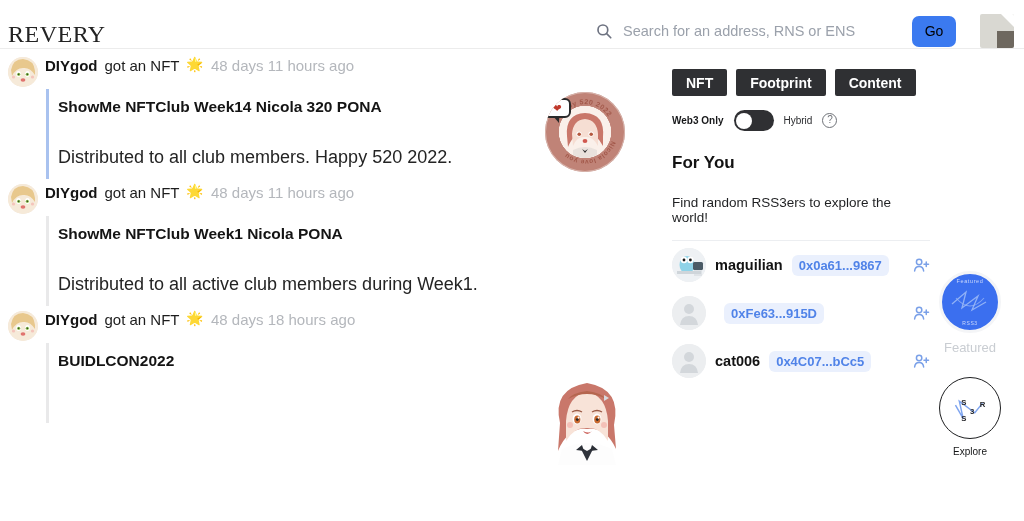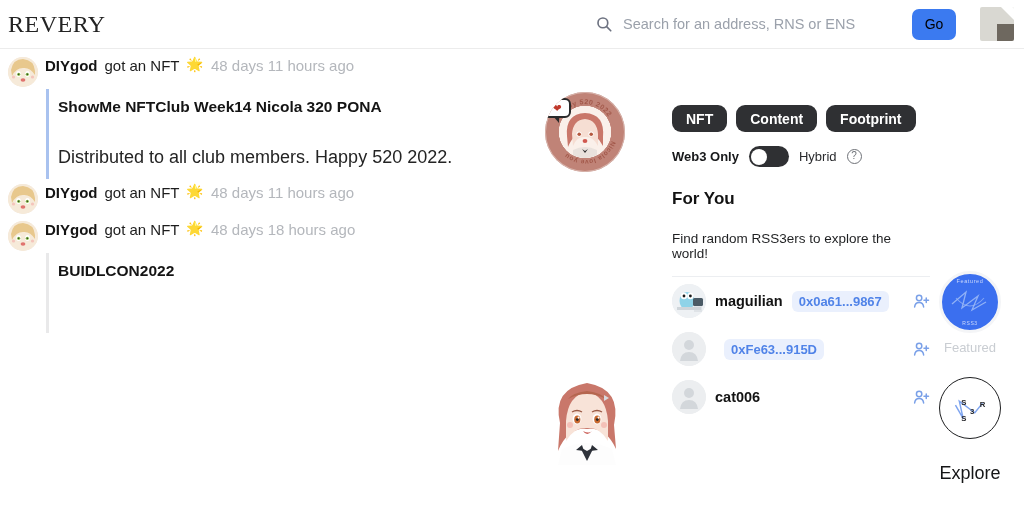--- a/index.html
+++ b/index.html
@@ -12,21 +12,21 @@
     -webkit-font-smoothing: antialiased;
   }
   #app { position: relative; width: 1024px; height: 521px; }
 
   
   .header {
     position: absolute; top: 0; left: 0;
     width: 1024px; height: 49px;
     background: #fff;
     border-bottom: 1px solid #ececec;
-    display: flex; align-items: center;
+    display: flex; align-items: flex-end;
   }
   .logo {
     margin-left: 8px;
     font-family: "Liberation Serif", serif;
     font-size: 24px;
     letter-spacing: 0.5px;
     color: #232323;
     font-variant: small-caps;
     font-weight: 400;
   }
@@ -129,30 +129,30 @@
   }
   .heart { color:#c0392b; font-size:11px; line-height:1; }
 
   .anime-card { width: 82px; height: 94px; position: relative; }
 
   
   .side { position: absolute; top: 49px; left: 660px; width: 364px; height: 472px; }
   .filters { padding: 20px 0 0 12px; display: flex; flex-wrap: wrap; gap: 9px; width: 300px; }
   .pill {
     background: #2f3033; color: #fff; border: none;
-    border-radius: 9px; padding: 0 14px; height: 27px;
+    border-radius: 2px; padding: 0 14px; height: 27px;
     font-family: "Liberation Sans", sans-serif;
     font-size: 14px; font-weight: bold; cursor: pointer;
-    display:flex; align-items:center;margin-top:36px;
+    display:flex; align-items:center;
   }
   .toggle-row {
     display: flex; align-items: center; gap: 10px;
     padding: 14px 0 0 12px;
   }
-  .tg-label { font-size: 13px; font-weight: bold; color: #17181a; }
+  .tg-label { font-size: 10px; font-weight: bold; color: #17181a; }
   .tg-label.off { font-weight: normal; color: #2a2b2e; }
   .switch {
     width: 40px; height: 21px; border-radius: 11px; background: #2f3033;
     position: relative; cursor: pointer; flex: 0 0 40px;
   }
   .switch .knob {
     position: absolute; top: 2.5px; left: 2.5px;
     width: 16px; height: 16px; border-radius: 50%; background: #fff;
   }
   .help-icon {
@@ -184,21 +184,21 @@
   .badge-circle {
     width: 62px; height: 62px; border-radius: 50%; margin: 0 auto;
     position: relative; overflow: hidden;
   }
   .badge-featured { background: #3b6fef; border: 3px solid #f4f5f7; }
   .badge-label { font-size: 13px; color: #c9cdd2; margin-top: 7px; }
   .badge-explore-circle {
     width: 62px; height: 62px; border-radius: 50%; margin: 0 auto;
     border: 1.6px solid #1e1f21; background: #fff; position: relative;
   }
-  .badge-label-dark { font-size: 18px; color: #151617; margin-top: 24px; }
+  .badge-label-dark { font-size: 10px; color: #151617; margin-top: 7px; }
   .fx-top { position:absolute; top:4px; left:0; right:0; text-align:center; color:#cdd9fb; font-size:5.5px; letter-spacing:.6px;}
   .fx-bot { position:absolute; bottom:4px; left:0; right:0; text-align:center; color:#cdd9fb; font-size:5px; letter-spacing:.6px;}
 </style>
 </head>
 <body>
 
 <div id="app">
 
   <div class="header">
     <div class="logo">REVERY</div>
@@ -297,20 +297,24 @@
             <ellipse cx="15" cy="23" rx="2.4" ry="1.7" fill="#e0736f"></ellipse>
             <circle cx="5.5" cy="20" r="1.6" fill="#f3b3ae" opacity=".7"></circle>
             <circle cx="24.5" cy="20" r="1.6" fill="#f3b3ae" opacity=".7"></circle>
           </svg>
         </div>
         <span class="pf-name">DIYgod</span>
         <span class="pf-action">got an NFT</span>
         <span class="pf-emoji">🌟</span>
         <span class="pf-time">48 days 11 hours ago</span>
       </div>
+      <div class="post-body">
+        <div class="post-title">ShowMe NFTClub Week1 Nicola PONA</div>
+        <div class="post-desc">Distributed to all active club members during Week1.</div>
+      </div>
       <div class="thumb" style="left:546px; top:192px;">
         <div class="anime-card">
           <svg viewBox="0 0 82 94" width="82" height="94">
             <path d="M14 52 Q6 18 41 12 Q76 18 68 54 L70 78 Q60 56 41 58 Q22 56 12 80 Z" fill="#c9776a"></path>
             <path d="M20 50 Q22 24 41 21 Q60 24 62 50 L62 70 Q54 56 41 57 Q28 56 20 70 Z" fill="#f8e3d8"></path>
             <path d="M22 28 Q41 18 60 28 Q56 22 41 20 Q26 22 22 28 Z" fill="#b5664f"></path>
             <ellipse cx="31" cy="48" rx="4.4" ry="5.4" fill="#fff"></ellipse>
             <ellipse cx="51" cy="48" rx="4.4" ry="5.4" fill="#fff"></ellipse>
             <ellipse cx="31.3" cy="48.6" rx="3.1" ry="4" fill="#c8692f"></ellipse>
             <ellipse cx="51.3" cy="48.6" rx="3.1" ry="4" fill="#c8692f"></ellipse>
@@ -359,22 +363,22 @@
       </div>
 
     </div>
 
   </div>
 
   <div class="side">
 
     <div class="filters">
       <button class="pill">NFT</button>
+      <button class="pill">Footprint</button>
       <button class="pill">Content</button>
-      <button class="pill">Footprint</button>
     </div>
 
     <div class="toggle-row">
       <span class="tg-label">Web3 Only</span>
       <div class="switch">
           <div class="knob"></div>
         </div>
       <span class="tg-label off">Hybrid</span>
       <span class="help-icon">?</span>
     </div>
@@ -435,20 +439,21 @@
 
       <div class="user-row">
         <div class="u-avatar">
           <svg viewBox="0 0 34 34" width="34" height="34">
             <circle cx="17" cy="17" r="17" fill="#eceef0"></circle>
             <circle cx="17" cy="13" r="5" fill="#d3d7db"></circle>
             <path d="M8 29 Q9 20 17 20 Q25 20 26 29 Z" fill="#d3d7db"></path>
           </svg>
         </div>
         <span class="u-name">cat006</span>
+        <span class="u-addr">0x4C07...bCc5</span>
         <span class="u-add">
           <svg viewBox="0 0 24 24" fill="none" stroke="currentColor" stroke-width="2" stroke-linecap="round">
             <circle cx="9.5" cy="8" r="3.6"></circle>
               <path d="M3.5 20 Q4 14 9.5 14 Q15 14 15.5 20"></path>
             <line x1="19" y1="8" x2="19" y2="14"></line>
               <line x1="16" y1="11" x2="22" y2="11"></line>
           </svg>
         </span>
       </div>
     </div>

